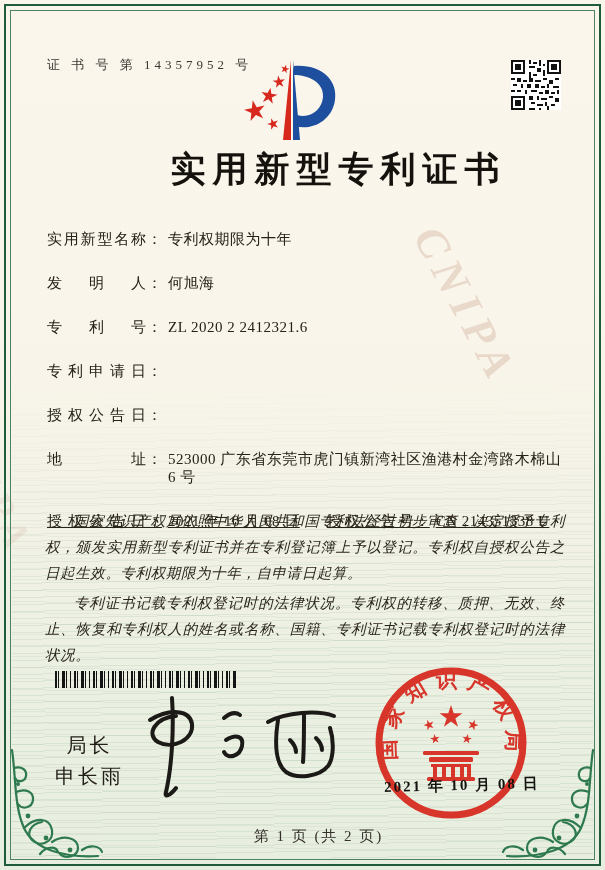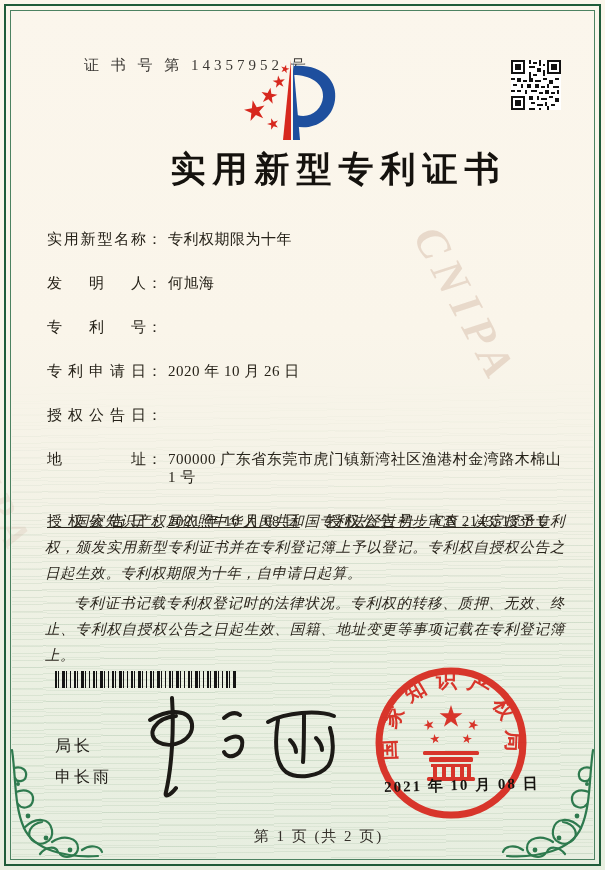--- a/index.html
+++ b/index.html
@@ -11,41 +11,41 @@
   .guilloche{position:absolute;left:12px;right:12px;top:380px;bottom:12px;z-index:0;
     background:
       repeating-linear-gradient(179deg, rgba(104,148,110,.13) 0 1px, transparent 1px 7px),
       repeating-linear-gradient(181deg, rgba(104,148,110,.09) 0 1px, transparent 1px 11px);
     -webkit-mask-image:linear-gradient(180deg,transparent 0,#000 45%);
     mask-image:linear-gradient(180deg,transparent 0,#000 45%);}
   .watermark{position:absolute;font-family:"Liberation Serif",serif;font-style:italic;font-weight:bold;
     color:rgba(193,152,130,.30);letter-spacing:8px;pointer-events:none;z-index:1;}
   .wm1{top:218px;left:448px;font-size:44px;transform:rotate(62deg);transform-origin:left top;}
   .wm2{top:400px;left:-30px;font-size:40px;transform:rotate(62deg);transform-origin:left top;color:rgba(193,152,130,.16);}
-  .cert-no{position:absolute;top:56px;left:47px;font-size:15px;color:#3b3834;letter-spacing:4px;z-index:2;margin-left:37px;}
+  .cert-no{position:absolute;top:56px;left:47px;font-size:13px;color:#3b3834;letter-spacing:4px;z-index:2;}
   .logo{position:absolute;top:54px;left:238px;z-index:2;}
   .qr{position:absolute;top:60px;right:44px;width:50px;height:50px;z-index:2;}
   .title{position:absolute;top:146px;left:0;width:100%;text-align:center;font-size:35px;font-weight:bold;
     color:#15120e;letter-spacing:7px;z-index:2;padding-left:36px;}
   .fields{position:absolute;top:230px;left:47px;right:42px;z-index:2;font-size:15px;color:#262219;}
   .frow{display:flex;align-items:flex-start;margin-bottom:26px;line-height:18px;}
   .flabel{display:inline-block;width:100px;text-align:justify;text-align-last:justify;flex:none;letter-spacing:1px;}
   .fcolon{flex:none;margin-right:6px;}
   .fvalue{letter-spacing:.5px;}
   .grant-row{display:flex;margin-bottom:0;text-decoration:underline;}
   .grant-right{display:flex;margin-left:27px;}
   .grant-right .flabel{width:88px;}
   .body-text{position:absolute;top:508px;left:45px;right:40px;z-index:2;font-size:14.5px;color:#2a251c;
     font-style:italic;line-height:26px;text-align:justify;letter-spacing:.6px;}
   .body-text p{margin:0 0 4px 0;text-indent:2em;}
   .barcode{position:absolute;left:55px;top:671px;width:182px;height:17px;z-index:2;
     background:repeating-linear-gradient(90deg,#141414 0 2px,transparent 2px 3px,#141414 3px 4px,transparent 4px 7px,
       #141414 7px 10px,transparent 10px 11px,#141414 11px 12px,transparent 12px 15px,#141414 15px 16px,transparent 16px 19px);}
-  .sig-block{position:absolute;left:55px;top:730px;z-index:2;font-size:16px;color:#23201a;letter-spacing:3px;line-height:31px;
-    font-family:"Liberation Sans","DejaVu Sans",sans-serif;}
+  .sig-block{position:absolute;left:55px;top:730px;z-index:2;font-size:20px;color:#23201a;letter-spacing:3px;line-height:31px;
+    font-family:"Liberation Sans","DejaVu Sans",sans-serif;text-align:center;}
   .sig-hand{position:absolute;left:128px;top:688px;z-index:3;}
   .seal{position:absolute;left:370px;top:662px;z-index:3;opacity:.93;}
   .seal-date{position:absolute;left:384px;top:776px;z-index:4;font-size:15px;font-weight:bold;color:#15130f;
     letter-spacing:2px;transform:rotate(-1.5deg);white-space:nowrap;}
   .footer{position:absolute;bottom:24px;left:16px;width:100%;text-align:center;font-size:15px;color:#34302a;
     letter-spacing:2px;z-index:2;}
   .flourish{position:absolute;bottom:6px;z-index:2;color:#2e7a4e;}
   .flourish.left{left:6px;}
   .flourish.right{right:6px;transform:scaleX(-1);}
 </style>
@@ -145,50 +145,50 @@
       <span class="fvalue">专利权期限为十年</span>
     </div>
     <div class="frow">
       <span class="flabel">发明人</span>
         <span class="fcolon">：</span>
       <span class="fvalue">何旭海</span>
     </div>
     <div class="frow">
       <span class="flabel">专利号</span>
         <span class="fcolon">：</span>
+      <span class="fvalue">ZL 2020 2 2412321.6</span>
     </div>
     <div class="frow">
       <span class="flabel">专利申请日</span>
         <span class="fcolon">：</span>
-      <span class="fvalue">2020 年 10 月 26 日</span>
     </div>
     <div class="frow">
       <span class="flabel">授权公告日</span>
         <span class="fcolon">：</span>
     </div>
     <div class="frow">
       <span class="flabel">地址</span>
         <span class="fcolon">：</span>
-      <span class="fvalue" style="max-width:400px">700000 广东省东莞市虎门镇新湾社区渔港村金湾路木棉山 1 号</span>
+      <span class="fvalue" style="max-width:400px">523000 广东省东莞市虎门镇新湾社区渔港村金湾路木棉山 6 号</span>
     </div>
     <div class="frow grant-row">
       <span class="flabel">授权公告日</span>
         <span class="fcolon">：</span>
       <span class="fvalue">2021 年 10 月 08 日</span>
       <span class="grant-right">
         <span class="flabel">授权公告号</span>
           <span class="fcolon">：</span>
         <span class="fvalue">CN 214351338 U</span>
       </span>
     </div>
   </div>
 
   <div class="body-text">
     <p>国家知识产权局依照中华人民共和国专利法经过初步审查，决定授予专利权，颁发实用新型专利证书并在专利登记簿上予以登记。专利权自授权公告之日起生效。专利权期限为十年，自申请日起算。</p>
-    <p>专利证书记载专利权登记时的法律状况。专利权的转移、质押、无效、终止、专利权自授权公告之日起生效、国籍、地址变更等事项记载在专利登记簿上。</p>
+    <p>专利证书记载专利权登记时的法律状况。专利权的转移、质押、无效、终止、恢复和专利权人的姓名或名称、国籍、专利证书记载专利权登记时的法律状况。</p>
   </div>
 
   <div class="barcode"></div>
 
   <div class="sig-block">
     <div>局长</div>
     <div>申长雨</div>
   </div>
 
   <svg class="sig-hand" width="215" height="115" viewBox="0 0 215 115">

